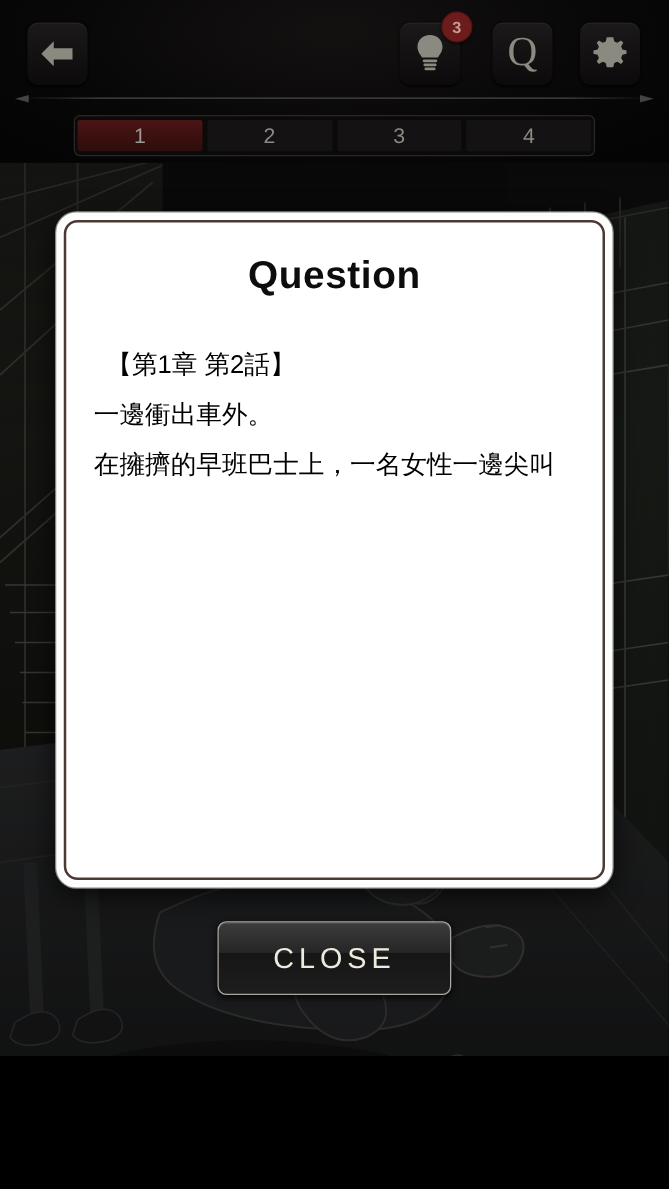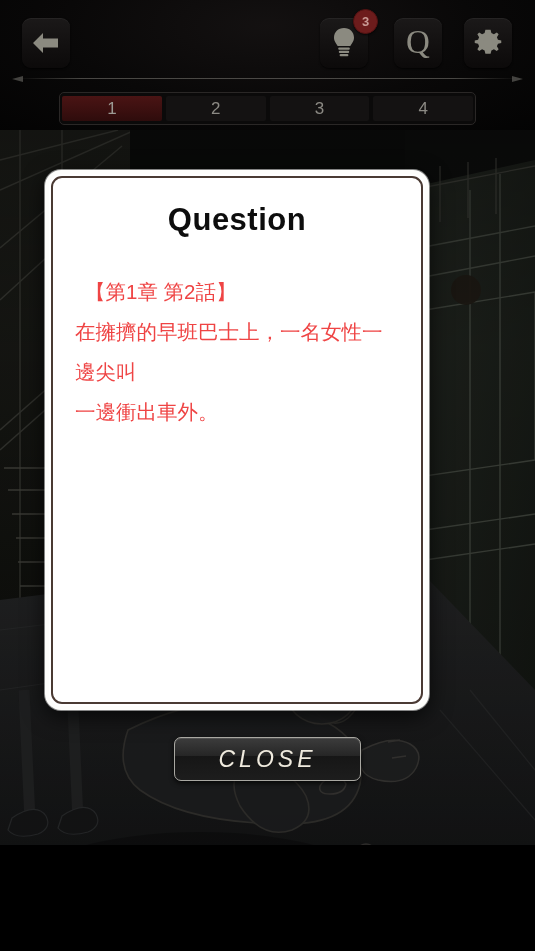--- a/index.html
+++ b/index.html
@@ -95,21 +95,21 @@
   .scene-dim{
     position:absolute; inset:0;
     background:linear-gradient(180deg, rgba(0,0,0,.45) 0%, rgba(0,0,0,.30) 30%, rgba(0,0,0,.35) 100%);
   }
   .footer-black{
     position:absolute; left:0; top:845px; width:535px; height:106px; background:#000;
   }
 
   
   .dialog{
-    position:absolute; left:45px; top:170px; width:384px; height:540px;
+    position:absolute; left:45px; top:170px; width:445px; height:540px;
     background:#fff;
     border:4px solid #fdfdfb;
     border-radius:16px;
     box-shadow:0 0 0 1px rgba(255,255,255,.5), 0 6px 22px rgba(0,0,0,.75);
     z-index:20;
     overflow:hidden;
   }
   .dialog-inner{
     position:absolute; inset:2px;
     border:2px solid #4a3a33;
@@ -118,38 +118,38 @@
     padding:24px 18px 18px 18px;
   }
   .dialog-title{
     text-align:center;
     font-size:31px; font-weight:bold; color:#0d0d0d;
     letter-spacing:.5px;
     margin-bottom:34px;
   }
   .dialog-body{
     font-size:20.5px; line-height:1.95;
-    color:#ef4444;
+    color:#000000;
     padding:0 4px;
   }
   .dialog-body p{ margin:0; }
   .dialog-body p.indent{ text-indent:10px; }
 
   
   .close-btn{
     position:absolute; left:174px; top:737px;
-    width:187px; height:44px;
+    width:187px; height:59px;
     border-radius:7px;
     border:1px solid #a9a8a2;
     background:linear-gradient(180deg,#3c3c3c 0%,#262626 42%,#161616 43%, #1d1d1d 100%);
     box-shadow:0 2px 5px rgba(0,0,0,.8), inset 0 1px 0 rgba(255,255,255,.12);
     color:#efeade;
     font-size:23px; letter-spacing:4px; font-weight:normal;
     display:flex; align-items:center; justify-content:center;
-    cursor:pointer; z-index:25;font-style:italic;
+    cursor:pointer; z-index:25;
   }
 </style>
 </head>
 <body>
 
 <div class="app">
 
   <div class="scene">
     <svg width="535" height="715" viewBox="0 0 535 715">
       <defs>
@@ -317,21 +317,21 @@
       <div class="tab">3</div>
       <div class="tab">4</div>
     </div>
   </div>
 
   <div class="dialog">
     <div class="dialog-inner">
       <div class="dialog-title">Question</div>
       <div class="dialog-body">
         <p class="indent">【第1章 第2話】</p>
+        <p>一邊衝出車外。</p>
         <p>在擁擠的早班巴士上，一名女性一邊尖叫</p>
-        <p>一邊衝出車外。</p>
       </div>
     </div>
   </div>
 
   <div class="close-btn">CLOSE</div>
 
 </div>
 
 </body></html>

